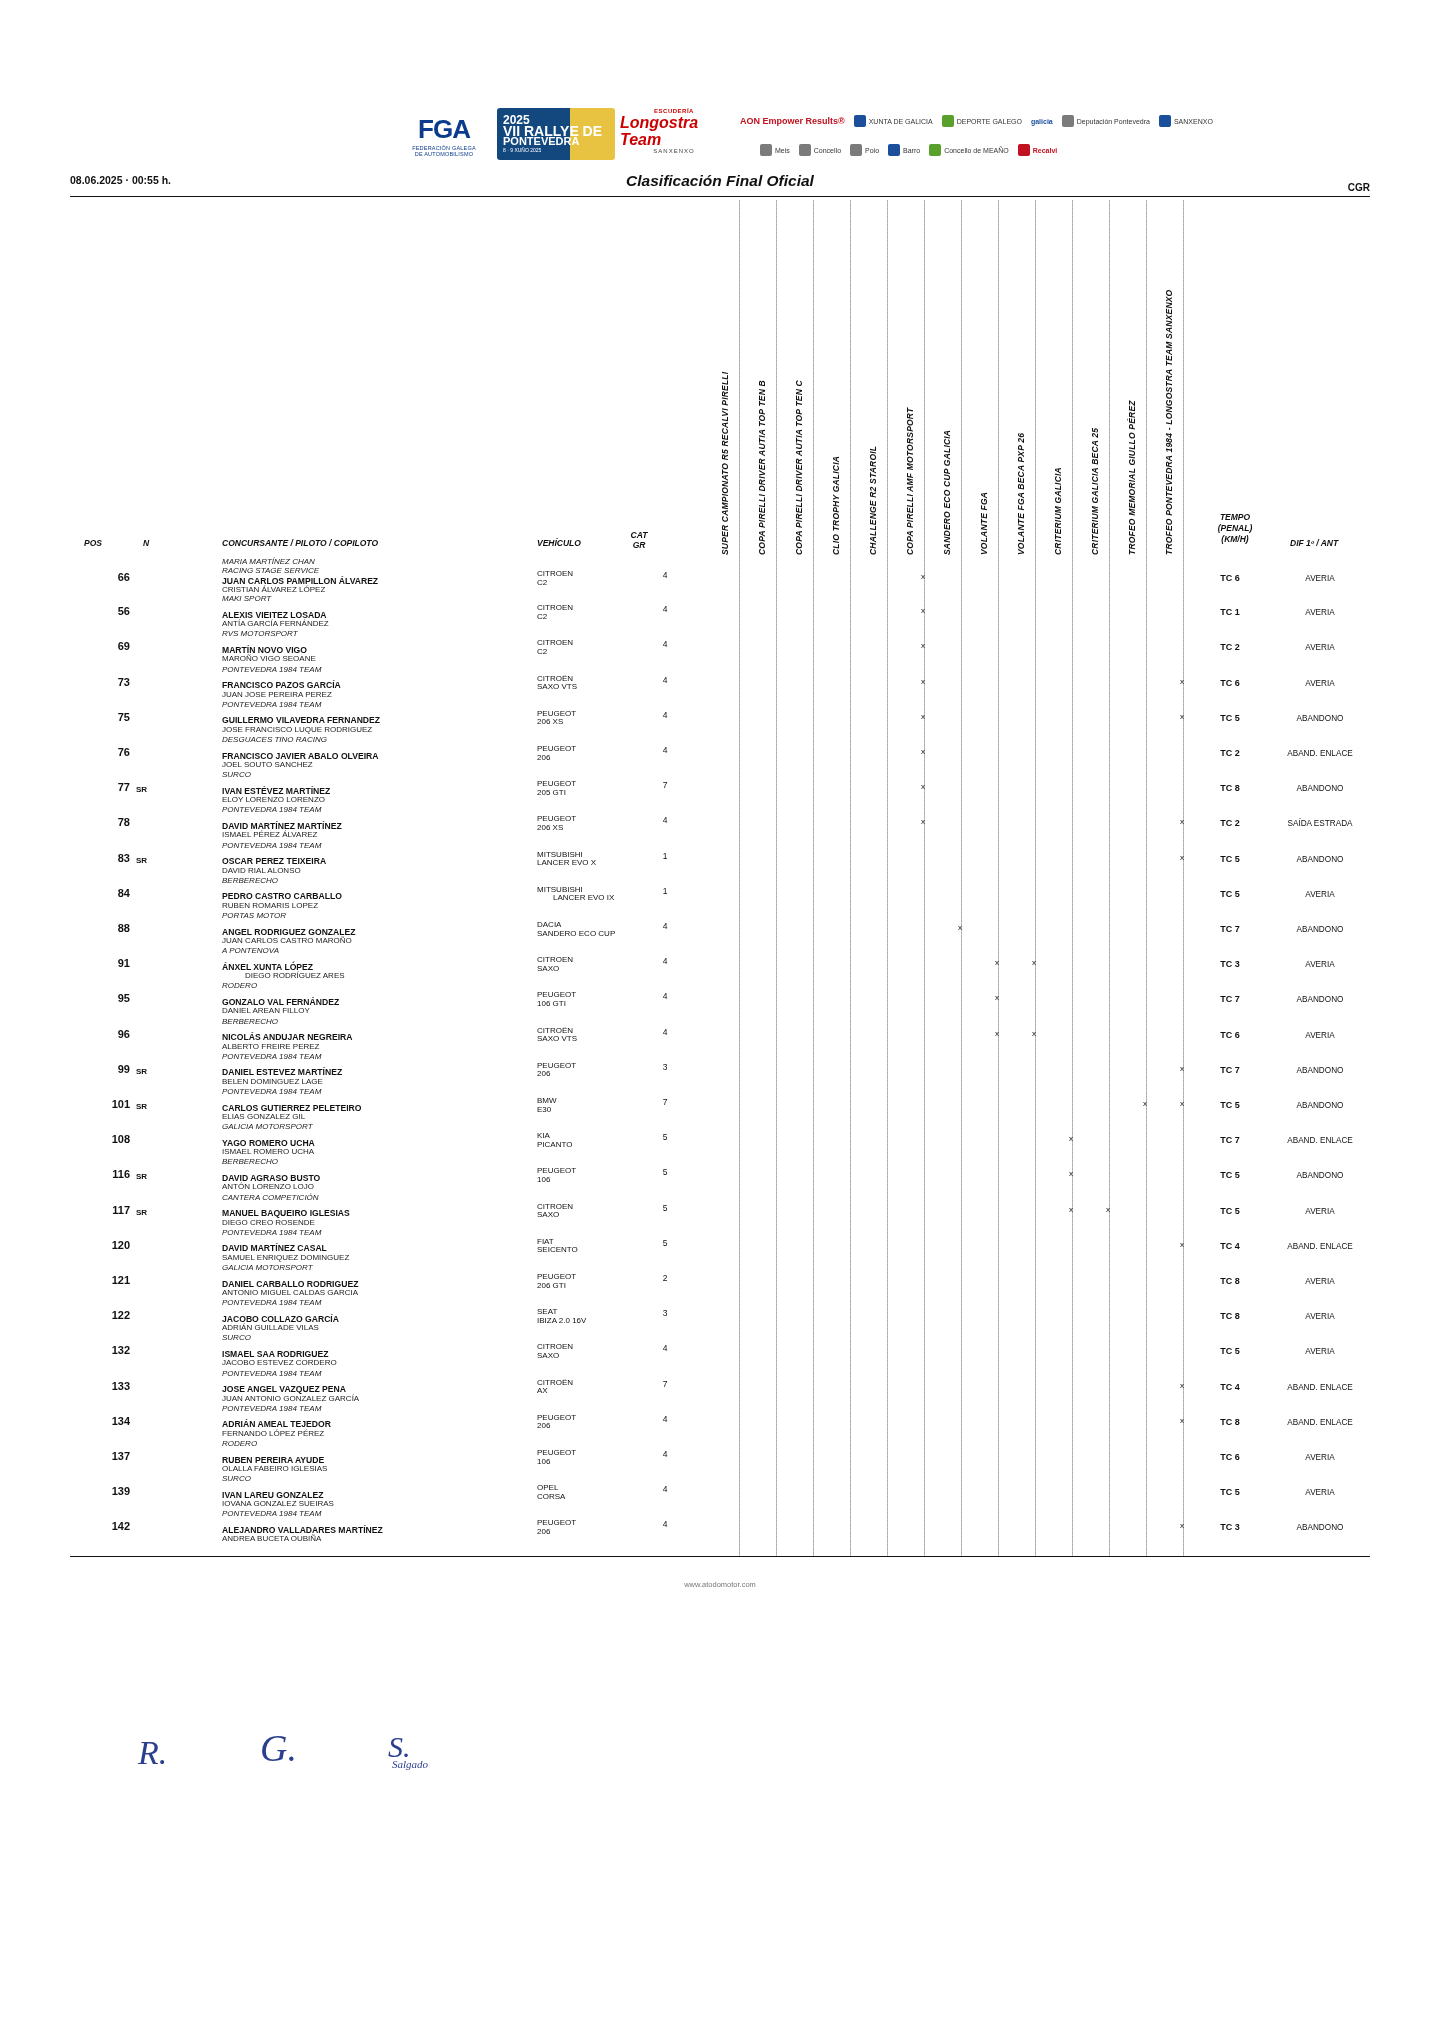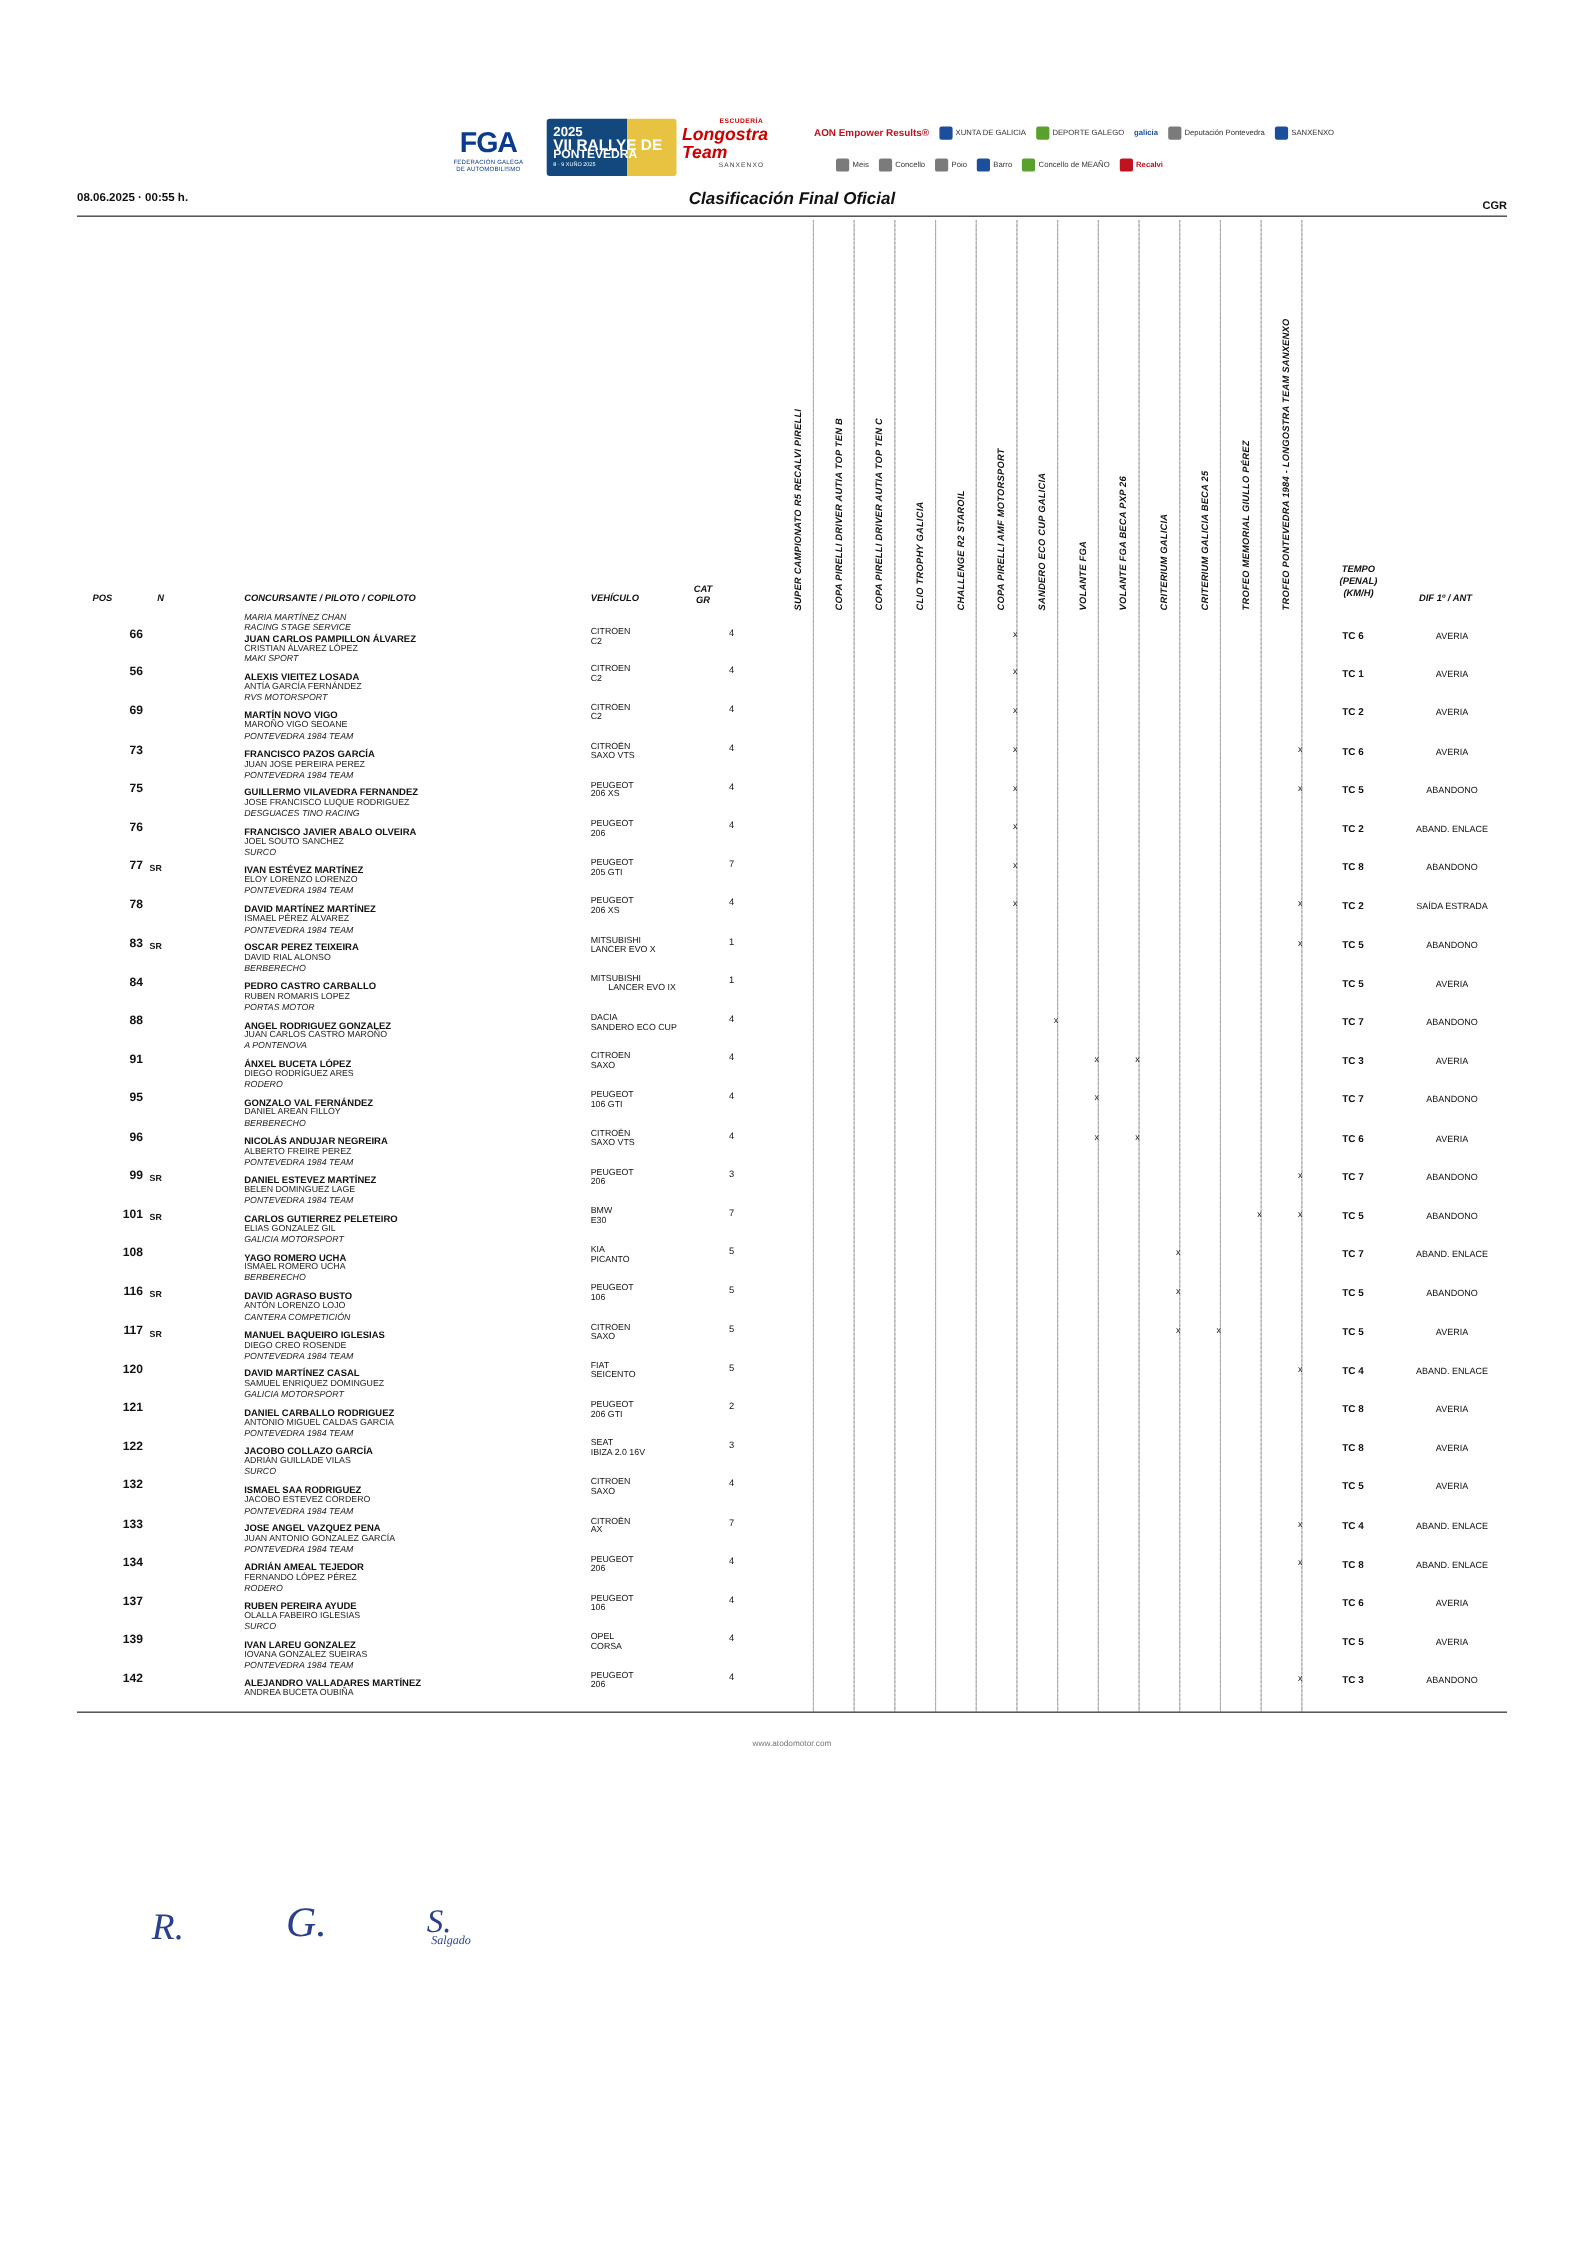--- a/index.html
+++ b/index.html
@@ -359,22 +359,22 @@
         <div class="cell c-pos" style="top: 366px;">88</div>
         <div class="cell c-veh1" style="top: 364px;">DACIA</div>
         <div class="cell c-veh2" style="top: 372.5px;">SANDERO ECO CUP</div>
         <div class="cell c-cat" style="top: 365px;">4</div>
         <div class="cell c-tempo" style="top: 368px;">TC 7</div>
         <div class="cell c-dif" style="top: 369px;">ABANDONO</div>
         <div class="xmark" style="left: 888px; top: 367px;">x</div>
       </div>
       <div class="row">
         <div class="cell c-team" style="top: 390.2px;">A PONTENOVA</div>
-        <div class="cell c-driver" style="top: 405.7px;">ÁNXEL BUCETA LÓPEZ</div>
-        <div class="cell c-codriver" style="top: 415.2px;">DIEGO RODRÍGUEZ ARES</div>
+        <div class="cell c-driver" style="top: 405.7px;">ÁNXEL XUNTA LÓPEZ</div>
+        <div class="cell c-codriver" style="top: 415.2px; margin-left: 23px;">DIEGO RODRÍGUEZ ARES</div>
         <div class="cell c-pos" style="top: 401.2px;">91</div>
         <div class="cell c-veh1" style="top: 399.2px;">CITROEN</div>
         <div class="cell c-veh2" style="top: 407.7px;">SAXO</div>
         <div class="cell c-cat" style="top: 400.2px;">4</div>
         <div class="cell c-tempo" style="top: 403.2px;">TC 3</div>
         <div class="cell c-dif" style="top: 404.2px;">AVERIA</div>
         <div class="xmark" style="left: 925px; top: 402.2px;">x</div>
         <div class="xmark" style="left: 962px; top: 402.2px;">x</div>
       </div>
       <div class="row">

